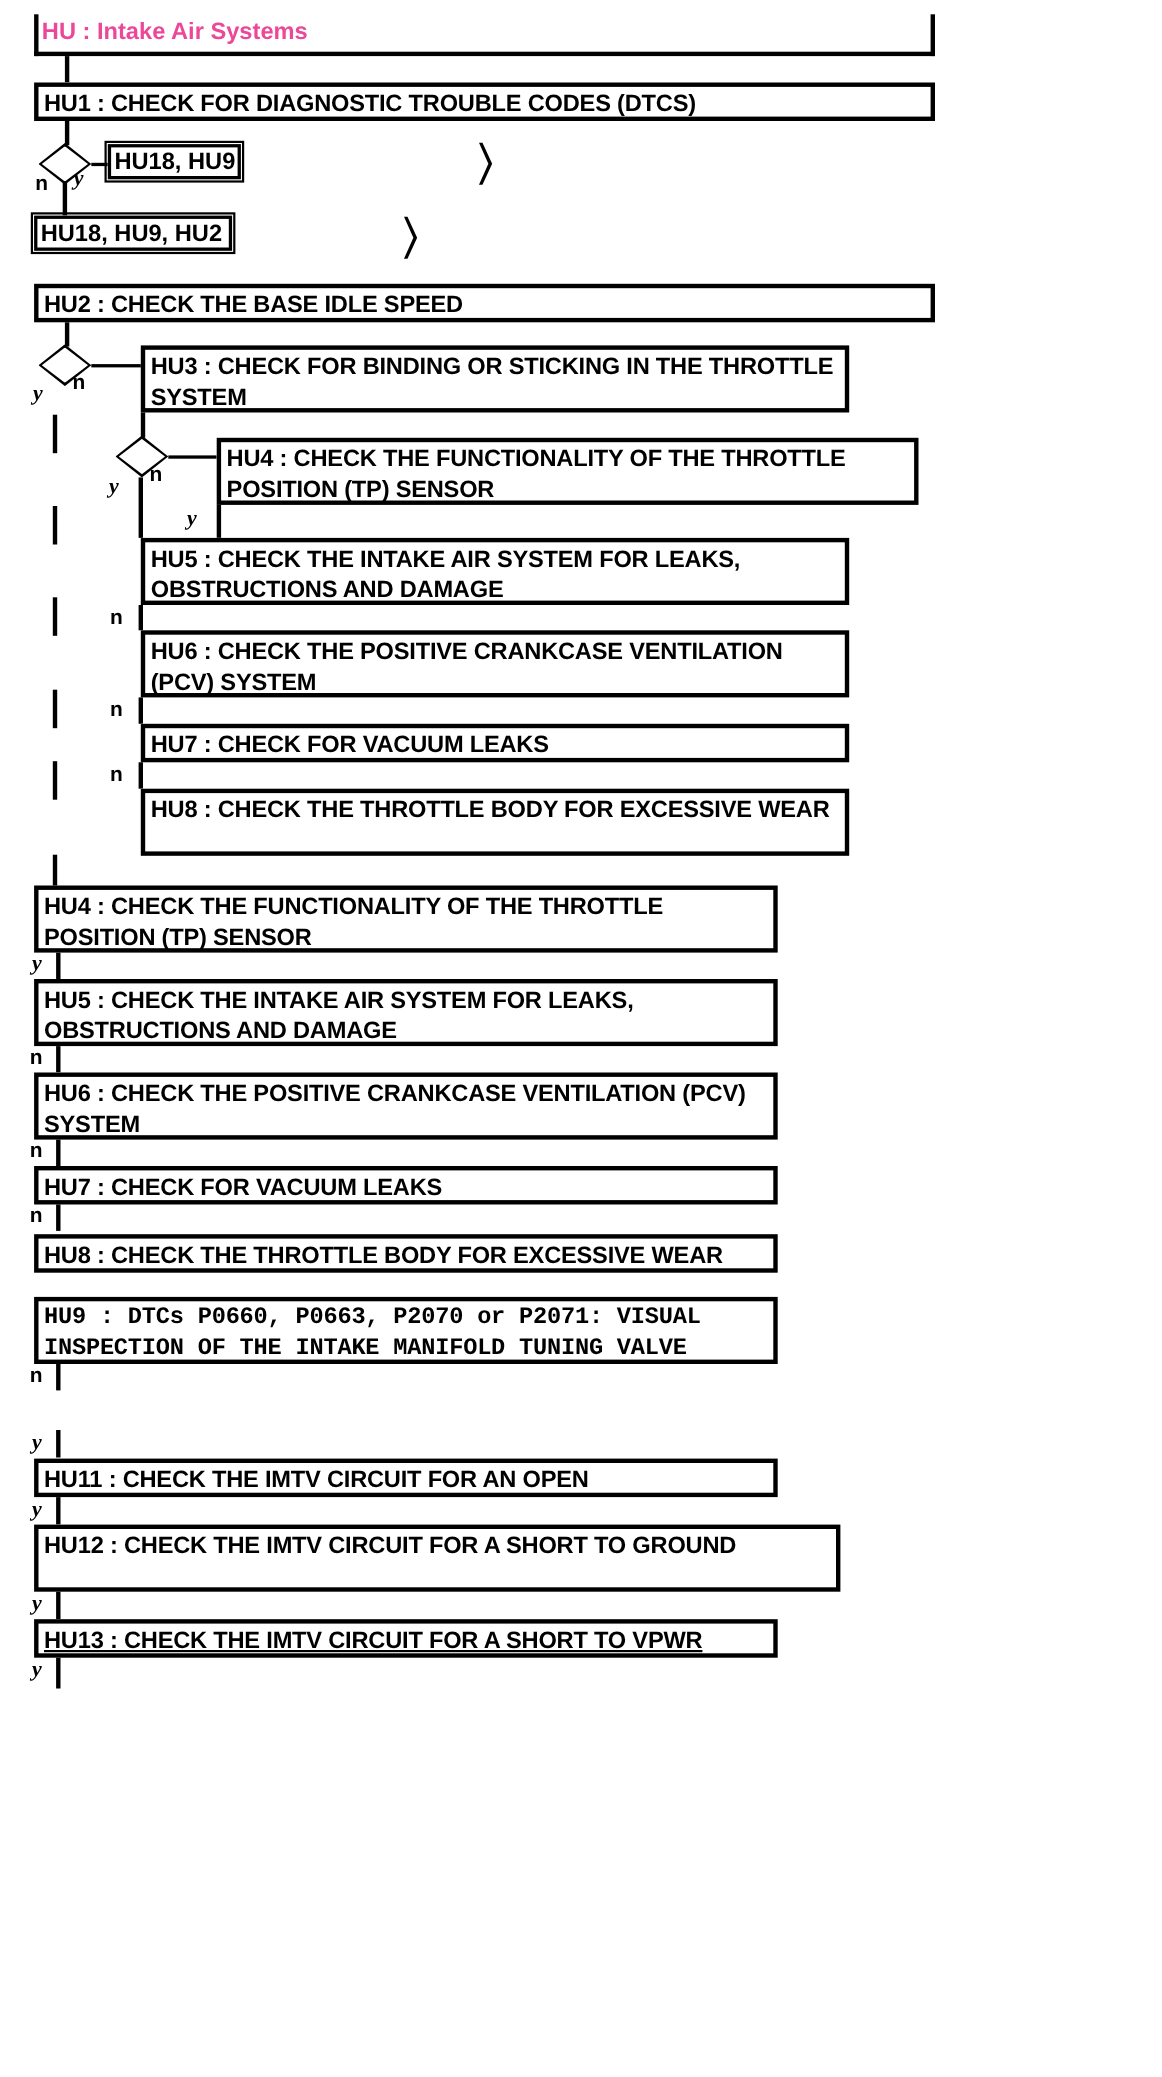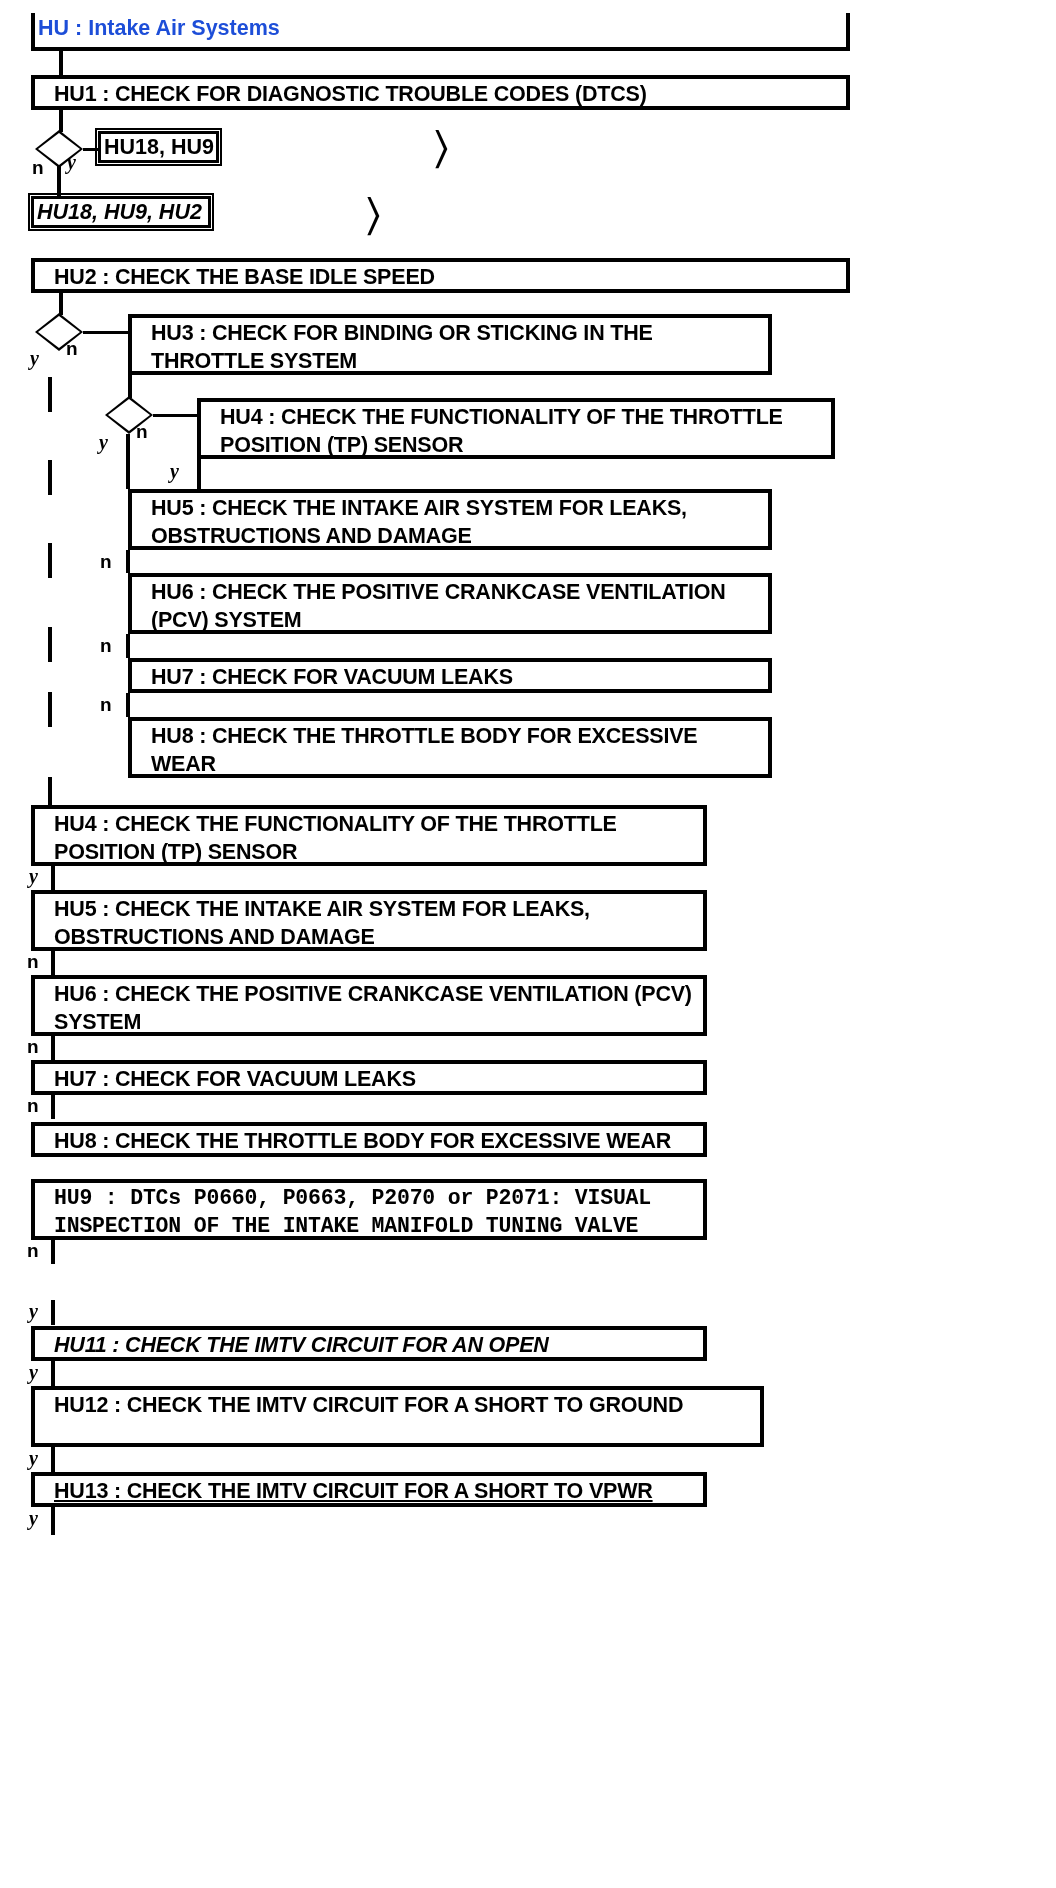--- a/index.html
+++ b/index.html
@@ -6,21 +6,21 @@
   body{font-family:"Liberation Sans",sans-serif;}
   #canvas{position:relative;width:1056px;height:1888px;background:#fff;overflow:hidden;}
 
   
   .box{
     position:absolute;
     border:4px solid #000;
     background:#fff;
     box-sizing:border-box;
     display:block;
-    padding:1px 0 0 19px;
+    padding:1px 0 0 5px;
   }
   .box .txt{
     display:block;
     font-size:21.5px;
     font-weight:bold;
     line-height:28px;
     color:#000;
     letter-spacing:-0.2px;
     white-space:pre-line;
   }
@@ -41,21 +41,21 @@
   
   .titlebox{
     position:absolute;
     border-left:4px solid #000;
     border-bottom:4px solid #000;
     background:#fff;
     box-sizing:border-box;
     padding:1px 0 0 3px;
   }
   .titlebox .txt{
-    display:block;font-size:21.5px;font-weight:bold;line-height:28px;color:#1d4ed8;
+    display:block;font-size:21.5px;font-weight:bold;line-height:28px;color:#ec4899;
   }
   .title-tick{position:absolute;background:#000;width:4px;}
 
   
   .vline{position:absolute;background:#000;width:4px;}
   .hline{position:absolute;background:#000;height:3px;}
   .rail-seg{position:absolute;background:#000;width:4px;}
 
   
   .diamond{position:absolute;}
@@ -115,21 +115,21 @@
 
   <div class="hline" style="left:83px;top:148px;width:15px;"></div>
   <div class="blab" style="left:67px;top:152px;">y</div>
   <div class="gotobox" style="left:98px;top:131px;width:121px;height:32px;">
     <span class="txt">HU18, HU9</span>
   </div>
 
   <div class="vline" style="left:57px;top:166px;height:30px;"></div>
   <div class="nlab" style="left:32px;top:158px;">n</div>
 
-  <div class="gotobox" style="left:31px;top:196px;width:180px;height:32px;font-style:italic;">
+  <div class="gotobox" style="left:31px;top:196px;width:180px;height:32px;">
     <span class="txt">HU18, HU9, HU2</span>
   </div>
 
   <div class="chev" style="left:434px;top:126px;">〉</div>
   <div class="chev" style="left:366px;top:193px;">〉</div>
 
   <div class="box" style="left:31px;top:258px;width:819px;height:35px;">
     <span class="txt">HU2 : CHECK THE BASE IDLE SPEED</span>
   </div>
 
@@ -227,21 +227,21 @@
 
   <div class="box" style="left:31px;top:1179px;width:676px;height:61px;font-family:Liberation Mono, monospace;">
     <span class="txt">HU9 : DTCs P0660, P0663, P2070 or P2071: VISUAL INSPECTION OF THE INTAKE MANIFOLD TUNING VALVE</span>
   </div>
   <div class="vline" style="left:51px;top:1240px;height:24px;"></div>
   <div class="nlab" style="left:27px;top:1241px;">n</div>
 
   <div class="vline" style="left:51px;top:1300px;height:25px;"></div>
   <div class="blab" style="left:29px;top:1301px;">y</div>
 
-  <div class="box" style="left:31px;top:1326px;width:676px;height:35px;font-style:italic;">
+  <div class="box" style="left:31px;top:1326px;width:676px;height:35px;">
     <span class="txt">HU11 : CHECK THE IMTV CIRCUIT FOR AN OPEN</span>
   </div>
   <div class="vline" style="left:51px;top:1361px;height:25px;"></div>
   <div class="blab" style="left:29px;top:1362px;">y</div>
 
   <div class="box" style="left:31px;top:1386px;width:733px;height:61px;">
     <span class="txt">HU12 : CHECK THE IMTV CIRCUIT FOR A SHORT TO GROUND</span>
   </div>
   <div class="vline" style="left:51px;top:1447px;height:25px;"></div>
   <div class="blab" style="left:29px;top:1448px;">y</div>

